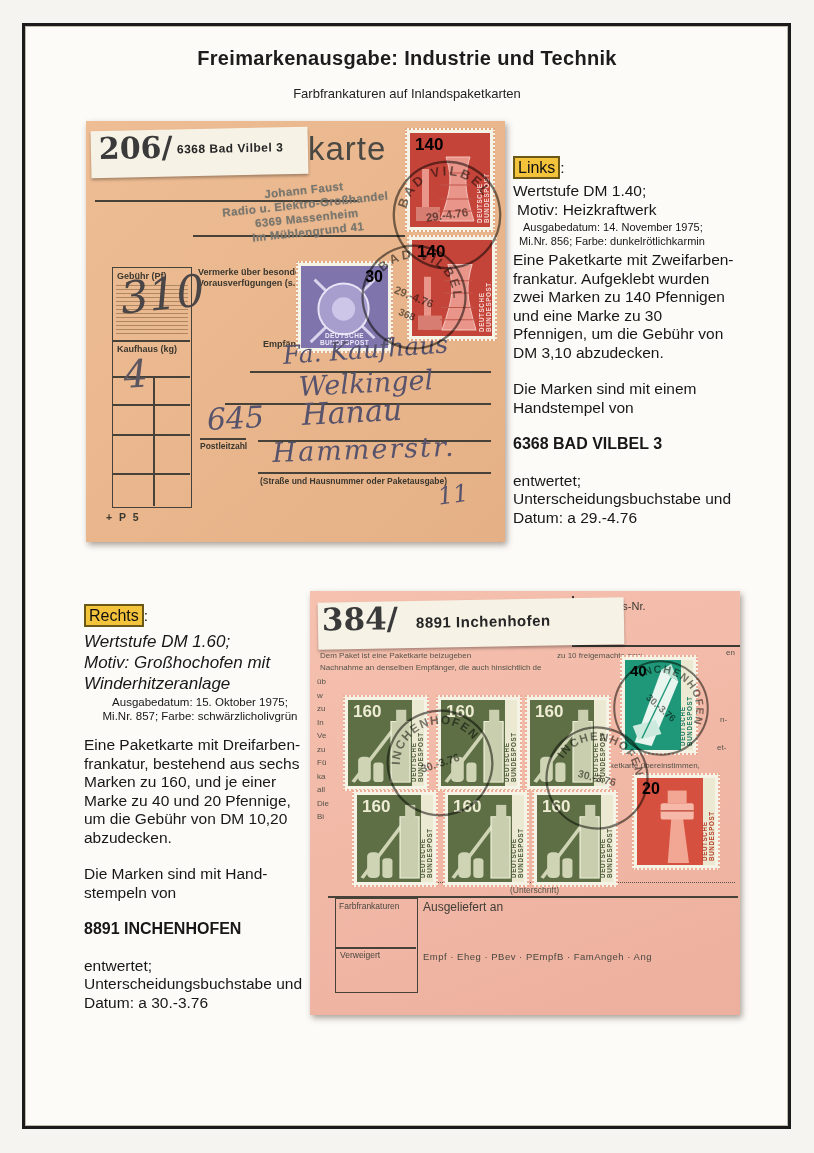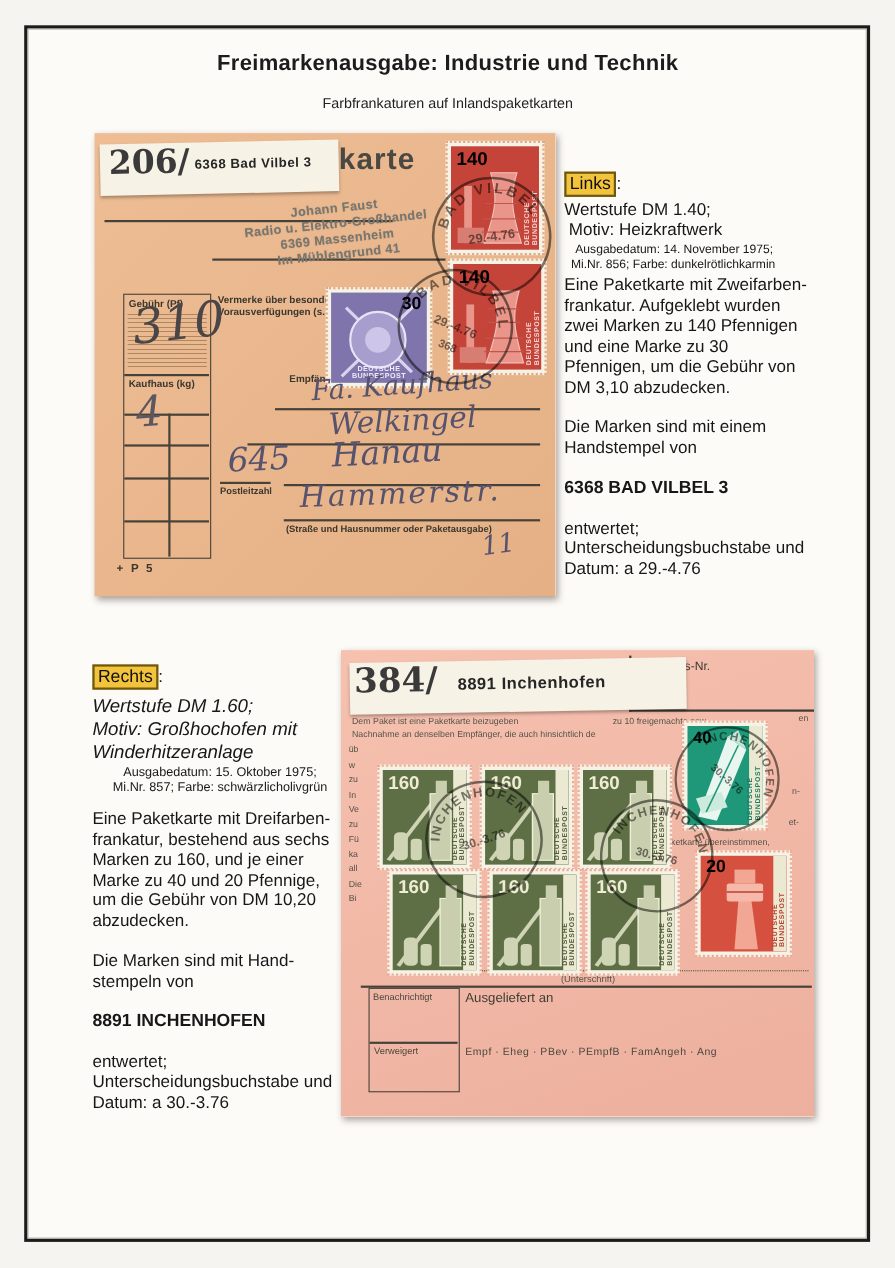--- a/index.html
+++ b/index.html
@@ -8,21 +8,21 @@
   .frame::after{content:"";position:absolute;inset:0;border:1px solid #beb8ad;pointer-events:none;}
   .abs{position:absolute;}
   .title{position:absolute;left:0;right:0;top:47px;text-align:center;font-size:20px;font-weight:bold;color:#1c1c1c;letter-spacing:.3px;}
   .subtitle{position:absolute;left:0;right:0;top:86px;text-align:center;font-size:13px;color:#222;}
   .card{position:absolute;box-shadow:2px 3px 6px rgba(70,50,40,.45);}
   .card1{left:86px;top:121px;width:419px;height:421px;background:linear-gradient(135deg,#eebd94,#e5b086);}
   .card2{left:310px;top:591px;width:430px;height:424px;background:linear-gradient(160deg,#f6c1af,#edaf9e);}
   .whitelabel{position:absolute;background:#f7f2e6;box-shadow:0 2px 3px rgba(0,0,0,.3);z-index:4;}
   .bignum{position:absolute;font-family:"DejaVu Serif",serif;font-weight:600;color:#3a3a3a;}
   .labeltown{position:absolute;font-weight:bold;color:#262626;letter-spacing:.5px;}
-  .karte{position:absolute;font-size:27px;font-weight:bold;color:#4a4843;letter-spacing:1px;z-index:3;}
+  .karte{position:absolute;font-size:33px;font-weight:normal;color:#4a4843;letter-spacing:1px;z-index:3;}
   .sender{position:absolute;text-align:center;color:#79766e;font-weight:bold;font-size:11.5px;line-height:14px;z-index:2;letter-spacing:.4px;text-shadow:0 0 1px rgba(121,118,110,.55);}
   .stamp{position:absolute;background:#f5f2e6;box-sizing:border-box;z-index:2;}
   .card1 .stamp{border:2px dotted rgba(228,166,127,.95);}
   .card2 .stamp{border:2px dotted rgba(238,168,146,.95);}
   .ink{position:absolute;inset:3px;overflow:hidden;}
   .motif{position:absolute;left:0;top:0;width:100%;height:100%;}
   .snum{position:absolute;font-weight:bold;color:#000000;z-index:2;}
   .vtext{position:absolute;right:0px;top:4px;bottom:4px;writing-mode:vertical-rl;transform:rotate(180deg);font-size:6.3px;font-weight:bold;letter-spacing:.6px;z-index:2;}
   .strip{position:absolute;right:0;top:0;bottom:0;width:12px;background:#ece9d2;z-index:1;}
   .hcountry{position:absolute;bottom:2px;left:0;right:0;text-align:center;font-size:6.5px;font-weight:bold;color:#efeafa;letter-spacing:.4px;z-index:2;}
@@ -379,21 +379,21 @@
         <text class="pmtxt" font-size="12.5" letter-spacing="1.5"><textPath href="#arc5" startOffset="50%" text-anchor="middle">INCHENHOFEN</textPath></text>
         <text class="pmtxt" font-size="11.5" x="60" y="64" text-anchor="middle">30.-3.76</text>
       </svg>
     </div>
 
     <div class="abs" style="left:95px;top:291px;width:330px;border-top:1.5px dotted #55534a;z-index:1;"></div>
     <span class="print" style="left:200px;top:294px;font-size:8.5px;">(Unterschrift)</span>
     <div class="fline" style="left:18px;top:305px;width:410px;height:2px;"></div>
 
     <div class="fbox" style="left:25px;top:307px;width:83px;height:95px;">
-      <span class="flabel sm" style="left:3px;top:2px;font-weight:normal;color:#4a4840;">Benachrichtigt</span>
+      <span class="flabel sm" style="left:3px;top:2px;font-weight:normal;color:#4a4840;">Farbfrankaturen</span>
       <div class="fline" style="left:0;top:48px;width:80px;"></div>
       <span class="flabel sm" style="left:4px;top:51px;font-weight:normal;color:#4a4840;">Verweigert</span>
     </div>
     <span class="abs" style="left:113px;top:309px;font-size:12px;color:#3f3d36;z-index:1;">Ausgeliefert an</span>
     <span class="abs" style="left:113px;top:360px;font-size:9.5px;letter-spacing:.5px;color:#4a4840;z-index:1;">Empf · Eheg · PBev · PEmpfB · FamAngeh · Ang</span>
   </div>
 
 </div>
 
 </body></html>

